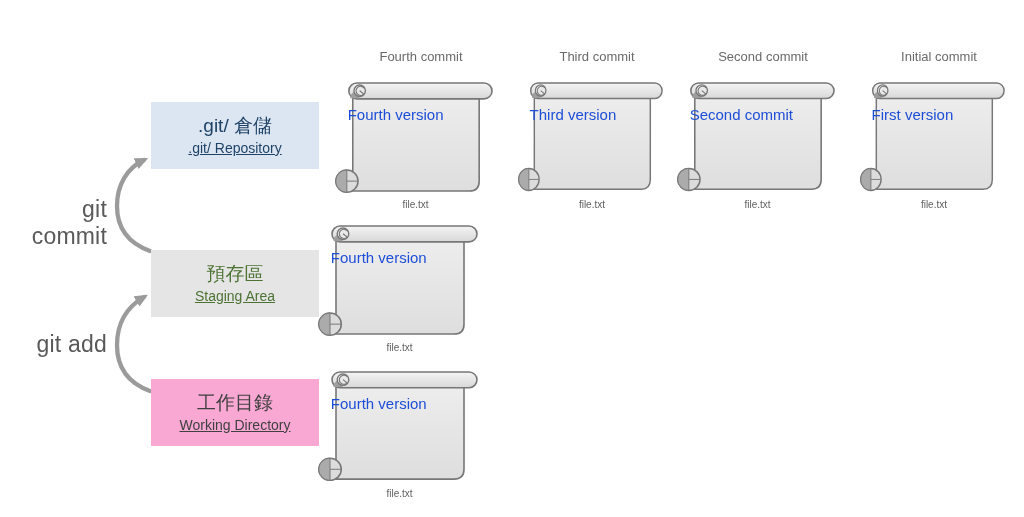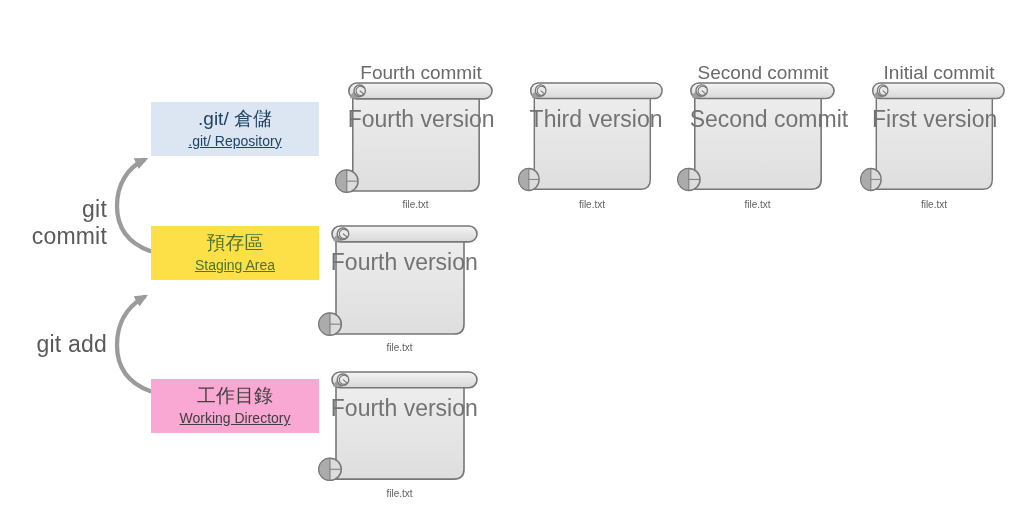--- a/index.html
+++ b/index.html
@@ -13,41 +13,41 @@
     font-size:23px;color:#595959;letter-spacing:0.2px;
   }
   #lbl-commit{top:196px;}
   #lbl-add{top:331px;}
   
   .arrow{position:absolute;overflow:visible;}
   #arrow-commit{left:110px;top:153px;width:46px;height:104px;}
   #arrow-add{left:110px;top:288px;width:46px;height:106px;}
   
   .area-box{
-    position:absolute;left:151px;width:168px;height:54px;
+    position:absolute;left:151px;width:168px;height:67px;
     display:flex;flex-direction:column;align-items:center;justify-content:center;
     text-align:center;
   }
   .area-box .zh{font-size:19px;line-height:24px;}
   .area-box .en{font-size:14px;line-height:20px;text-decoration:underline;}
   #box-repo{top:102px;background:#dbe6f2;color:#1f4266;}
-  #box-stage{top:226px;background:#fde047;color:#4c7334;justify-content:center;}
+  #box-stage{top:250px;background:#e5e5e5;color:#4c7334;justify-content:center;}
   #box-work{top:379px;background:#f9a8d4;color:#3f3f3f;}
   
   .commit-title{
-    position:absolute;top:62px;width:180px;text-align:center;
-    font-size:19px;color:#6a6a6a;
+    position:absolute;top:49px;width:180px;text-align:center;
+    font-size:13px;color:#6a6a6a;
   }
   #title-c0{left:331px;} #title-c1{left:507px;} #title-c2{left:673px;} #title-c3{left:849px;}
   
   .scroll{position:absolute;}
   .scroll > svg{position:absolute;left:0;top:0;width:100%;height:100%;}
   .scroll .version{
-    position:absolute;left:8%;right:5%;top:24px;text-align:center;
-    font-size:23px;color:#737373;white-space:nowrap;
+    position:absolute;left:8%;right:5%;top:24px;
+    font-size:15px;color:#1d4ed8;white-space:nowrap;
   }
   .scroll .filename{
     position:absolute;left:2%;right:0;top:117px;text-align:center;
     font-size:10px;color:#5f5f5f;
   }
   #scroll-c0{left:335px;top:82px;width:158px;height:115px;}
   #scroll-c1{left:518px;top:82px;width:145px;height:113px;}
   #scroll-c2{left:677px;top:82px;width:158px;height:113px;}
   #scroll-c3{left:860px;top:82px;width:145px;height:113px;text-decoration:underline;}
   #scroll-stage{left:318px;top:225px;width:160px;height:115px;}
@@ -101,20 +101,21 @@
   <div class="area-box" id="box-stage">
     <div class="zh">預存區</div>
     <div class="en">Staging Area</div>
   </div>
   <div class="area-box" id="box-work">
     <div class="zh">工作目錄</div>
     <div class="en">Working Directory</div>
   </div>
 
   <div class="commit-title" id="title-c0">Fourth commit</div>
+  <div class="commit-title" id="title-c1">Third commit</div>
   <div class="commit-title" id="title-c2">Second commit</div>
   <div class="commit-title" id="title-c3">Initial commit</div>
 
   <div class="scroll" id="scroll-c0">
     <svg viewBox="0 0 160 116" preserveAspectRatio="none">
         <use href="#scrollShape"></use>
       </svg>
     <div class="version">Fourth version</div>
     <div class="filename">file.txt</div>
   </div>

